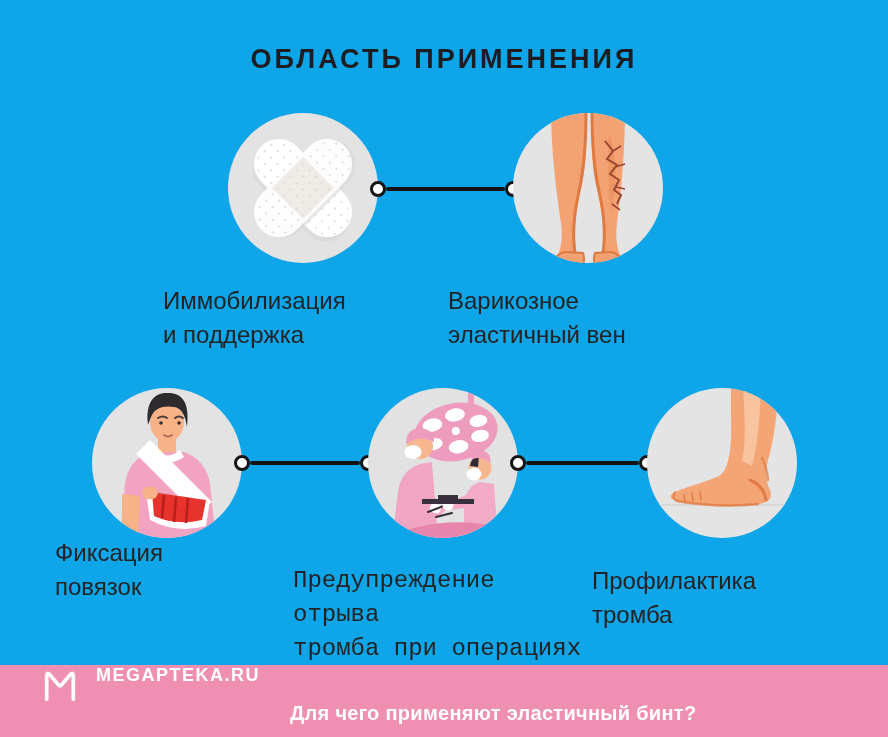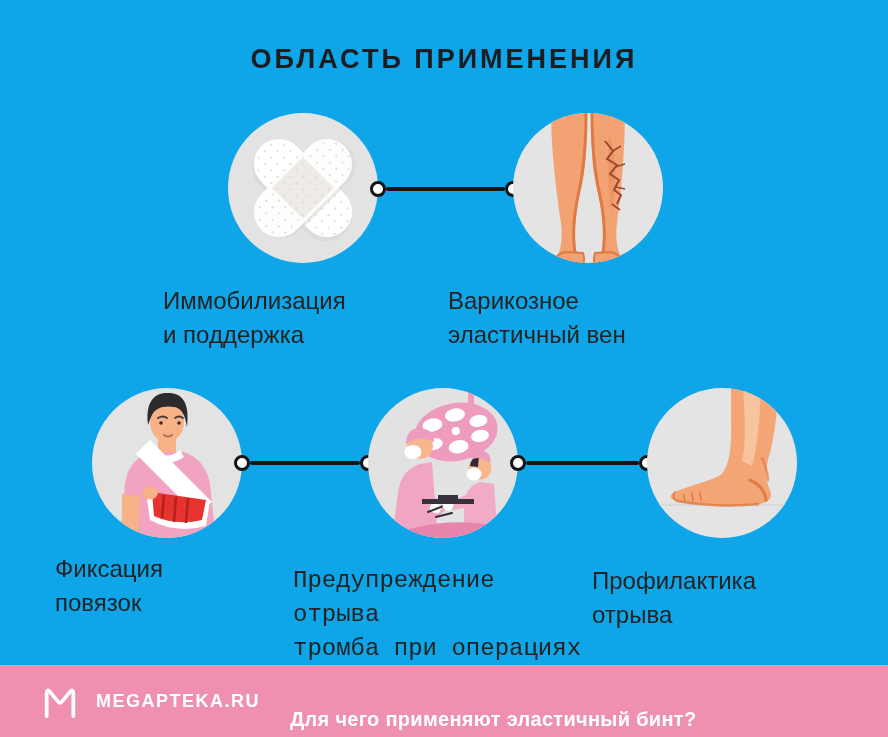--- a/index.html
+++ b/index.html
@@ -13,21 +13,21 @@
   .circle svg{display:block;width:150px;height:150px;}
 
   .ring{position:absolute;width:16px;height:16px;box-sizing:border-box;
         border:3.5px solid #141414;border-radius:50%;background:#ffffff;}
   .line{position:absolute;height:3.5px;background:#141414;border-radius:2px;}
 
   .label{position:absolute;text-align:left;font-size:24px;line-height:34px;
          color:#232323;white-space:pre-line;}
 
   .footer{position:absolute;left:0;bottom:0;width:888px;height:72px;background:#ef8fb2;
-          display:flex;align-items:center;padding-left:40px;box-sizing:border-box;}
+          display:flex;align-items:flex-start;padding-left:40px;box-sizing:border-box;}
   .brand{color:#ffffff;font-weight:800;font-size:18px;letter-spacing:1.5px;margin-left:16px;}
   .question{color:#ffffff;font-weight:700;font-size:20px;letter-spacing:0.3px;margin-left:30px;margin-top:37px;}
 </style>
 </head>
 <body>
 
 <div class="canvas">
 
   <div class="title">ОБЛАСТЬ ПРИМЕНЕНИЯ</div>
 
@@ -177,26 +177,26 @@
         <path d="M84 -5 L132 -5 C130 28 127 52 121 72 C118 84 119 94 123 102 C126 110 122 114 112 116 C88 120 58 118 30 113 C22 111 22 107 28 104 C44 97 60 94 72 88 C82 82 85 60 84 30 Z" fill="#f4a576"></path>
         <path d="M96 -5 L114 -5 C113 30 111 55 105 78 L95 73 C100 50 97 25 96 -5 Z" fill="#f8c9a4" opacity="0.85"></path>
         <path d="M103 92 q14 6 16 20" stroke="#e07c44" stroke-width="3" fill="none" stroke-linecap="round"></path>
         <path d="M115 70 q5 10 6 22" stroke="#e07c44" stroke-width="2.5" fill="none" opacity="0.7" stroke-linecap="round"></path>
         <path d="M30 113 Q70 120 112 116" stroke="#e07c44" stroke-width="2.5" fill="none" opacity="0.8"></path>
         <path d="M28 104 q-4 6 2 9 M37 107 l1 7 M45 105 l1 8 M53 104 l1 8" stroke="#e07c44" stroke-width="1.6" fill="none" stroke-linecap="round"></path>
       </g>
     </svg>
   </div>
 
-  <div class="label" style="left:55px;top:552px;width:220px;">Фиксация
+  <div class="label" style="left:55px;top:536px;width:220px;">Фиксация
 повязок</div>
   <div class="label" style="left:293px;top:564px;width:300px;font-family:Liberation Mono, monospace;">Предупреждение отрыва
 тромба при операциях</div>
   <div class="label" style="left:592px;top:564px;width:260px;">Профилактика
-отрыва</div>
+тромба</div>
 
   <div class="footer">
     <svg width="40" height="38" viewBox="0 0 48 44">
       <path d="M8 40 L8 13 Q8 7 12 11 L22 23 Q24 25.5 26 23 L36 11 Q40 7 40 13 L40 40" stroke="#ffffff" stroke-width="4.5" fill="none" stroke-linecap="round" stroke-linejoin="round"></path>
     </svg>
     <span class="brand">MEGAPTEKA.RU</span>
     <span class="question">Для чего применяют эластичный бинт?</span>
   </div>
 
 </div>

